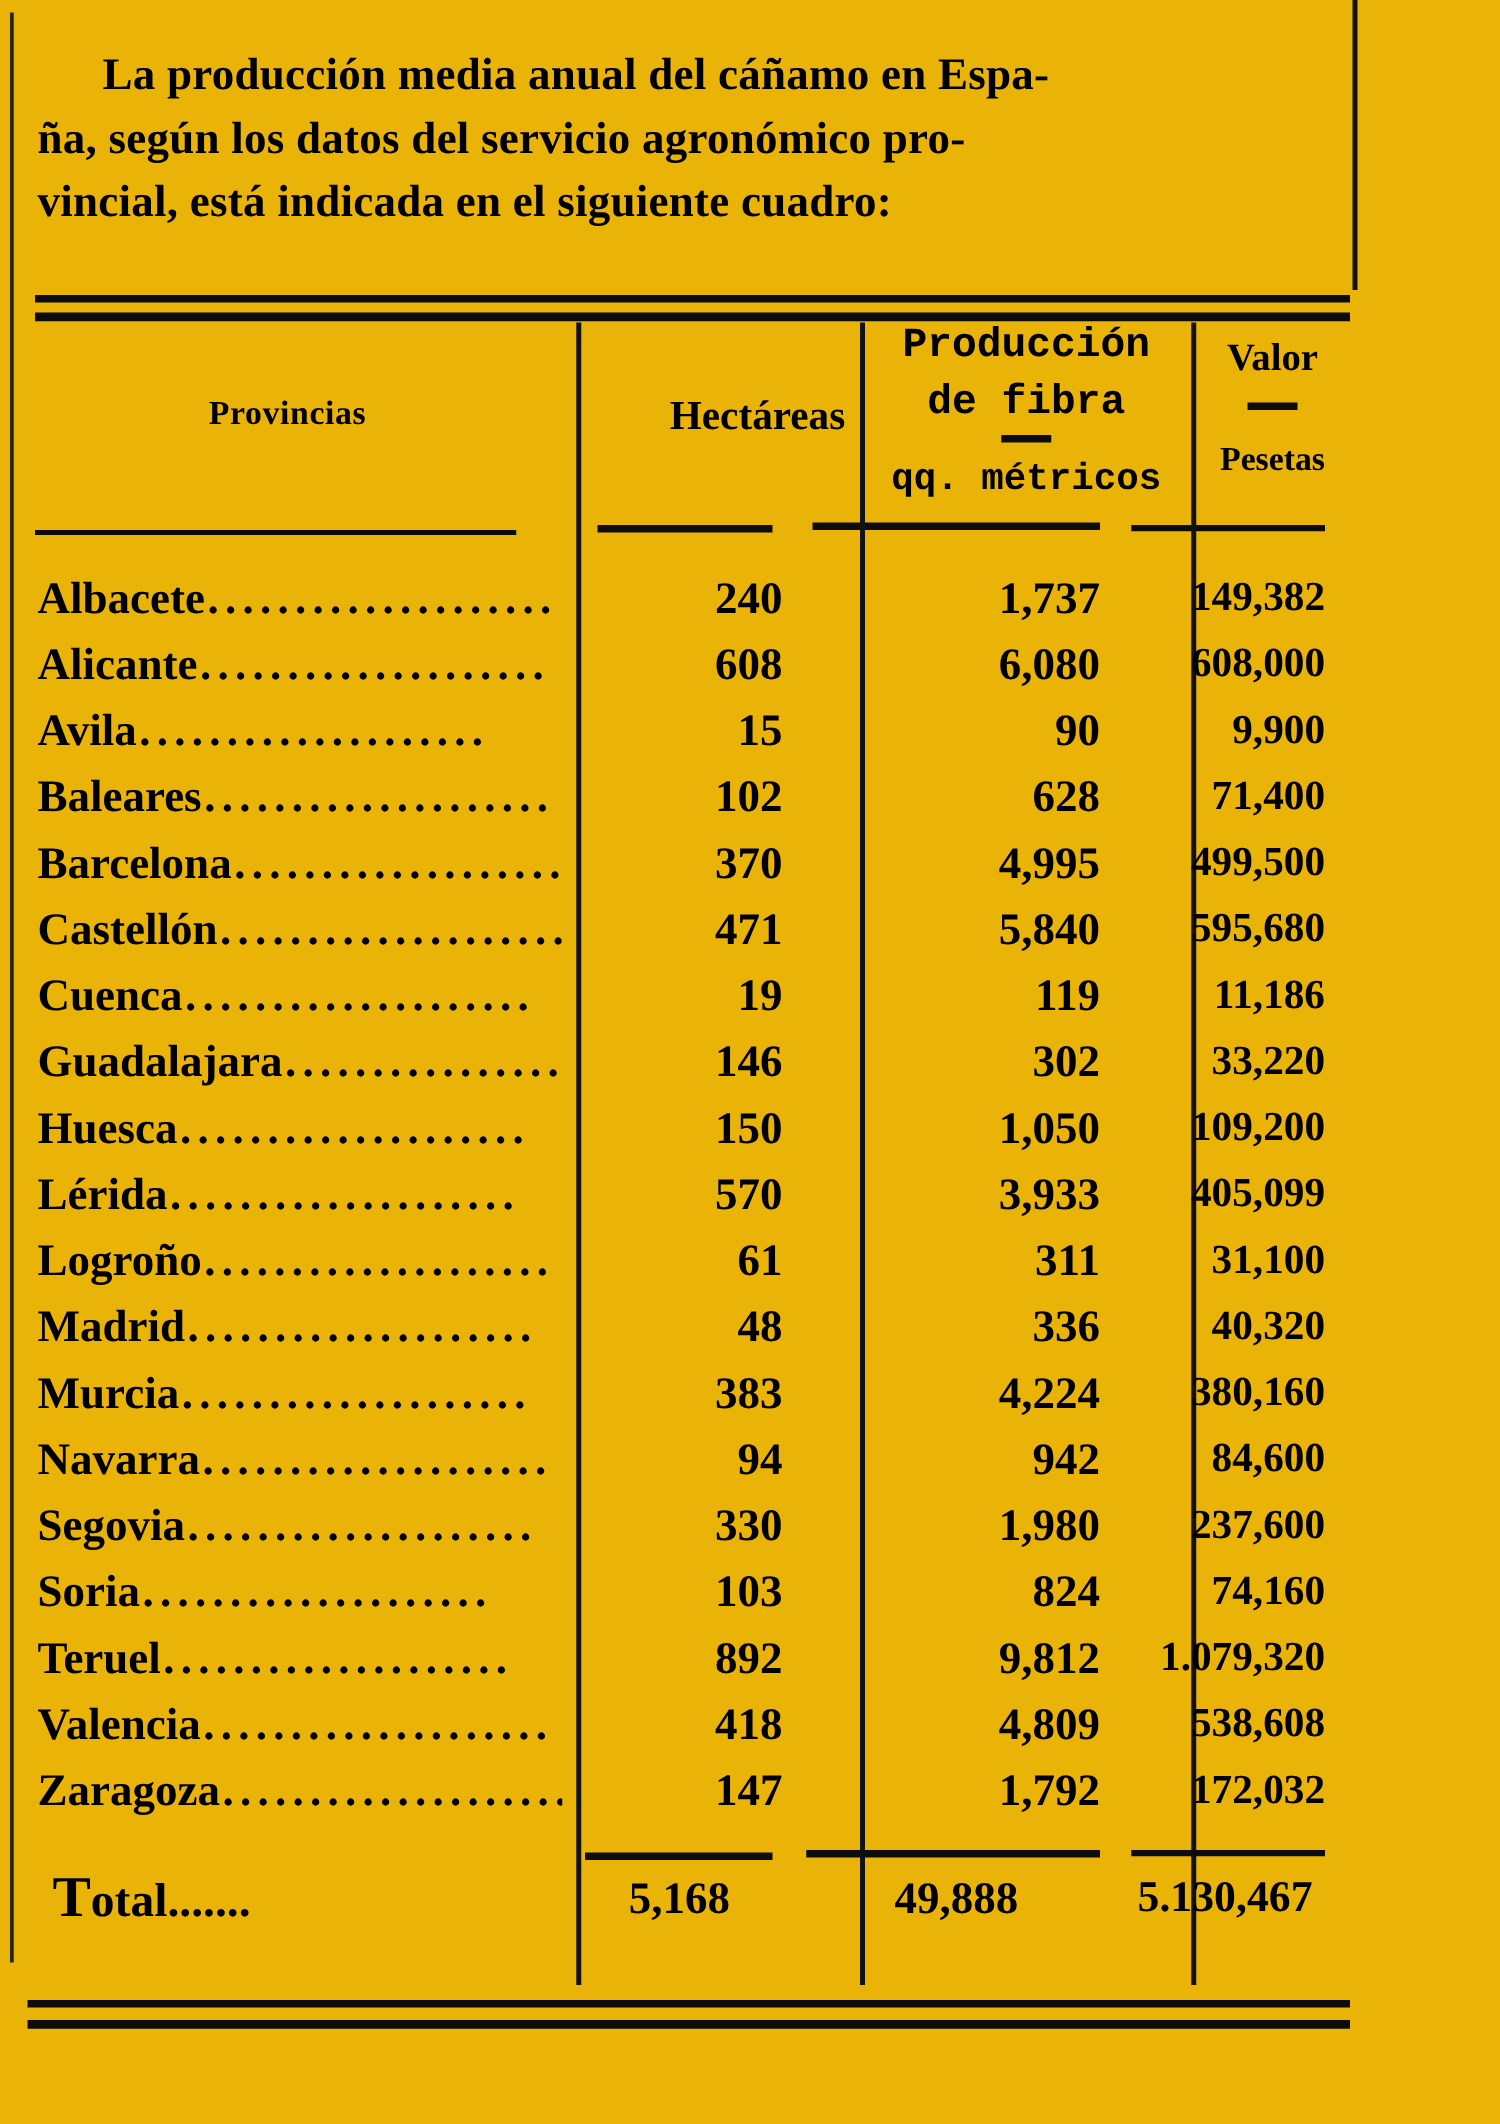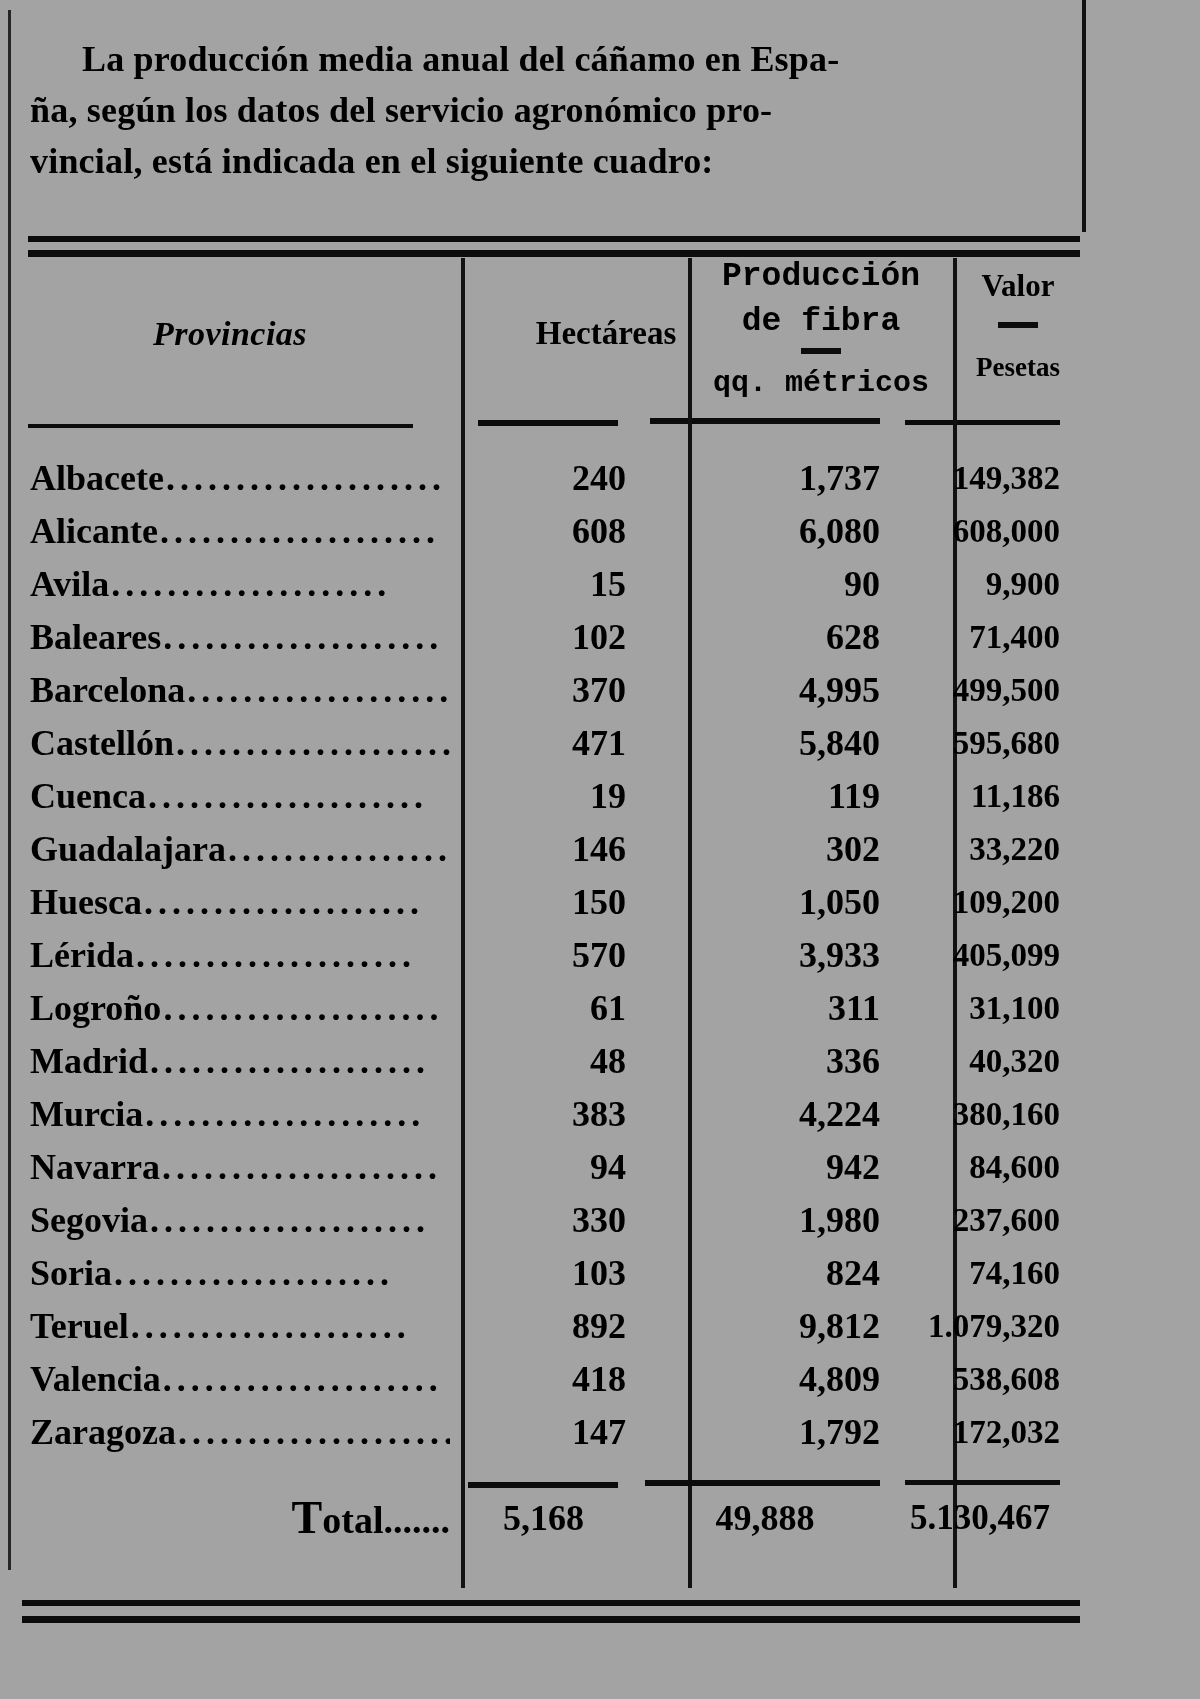--- a/index.html
+++ b/index.html
@@ -14,21 +14,21 @@
     color: #000000;
     position: relative;
     overflow: hidden;
   }
 
   .page {
     position: absolute;
     left: 0; top: 0;
     width: 1200px;
     height: 1699px;
-    background: #a3a3a3;
+    background: #eab308;
   }
 
   
   .left-rule {
     position: absolute;
     left: 8px;
     top: 10px;
     width: 3px;
     height: 1560px;
     background: #1a1a1a;
@@ -88,23 +88,22 @@
   .v3 { left: 953px; top: 258px; height: 1330px; }
 
   
   .hdr {
     position: absolute;
     font-weight: 700;
     text-align: center;
   }
   .hdr-prov {
     left: 40px; top: 315px; width: 380px;
-    font-size: 34px;
+    font-size: 27px;
     letter-spacing: .5px;
-    font-style: italic;
   }
   .hdr-hect {
     left: 466px; top: 315px; width: 220px;
     font-size: 33px;
     margin-left: 30px;
   }
   .hdr-prod {
     left: 692px; top: 254px; width: 258px;
     font-size: 33px;
     line-height: 45px;
@@ -166,23 +165,23 @@
 
   
   .total {
     position: absolute;
     top: 1490px;
     left: 0;
     width: 1200px;
     height: 56px;
   }
   .total .c-prov {
-    left: 30px;
+    left: 42px;
     width: 420px;
-    justify-content: flex-end;
+    justify-content: flex-start;
   }
   .total .t-label {
     font-size: 38px;
     font-weight: 600;
     line-height: 56px;
   }
   .total .t-label .cap { font-size: 46px; }
   .total .cell { line-height: 56px; }
   .total .c-hect { left: 466px; width: 155px; text-align: center; }
   .total .c-prod { left: 645px; width: 240px; text-align: center; }

